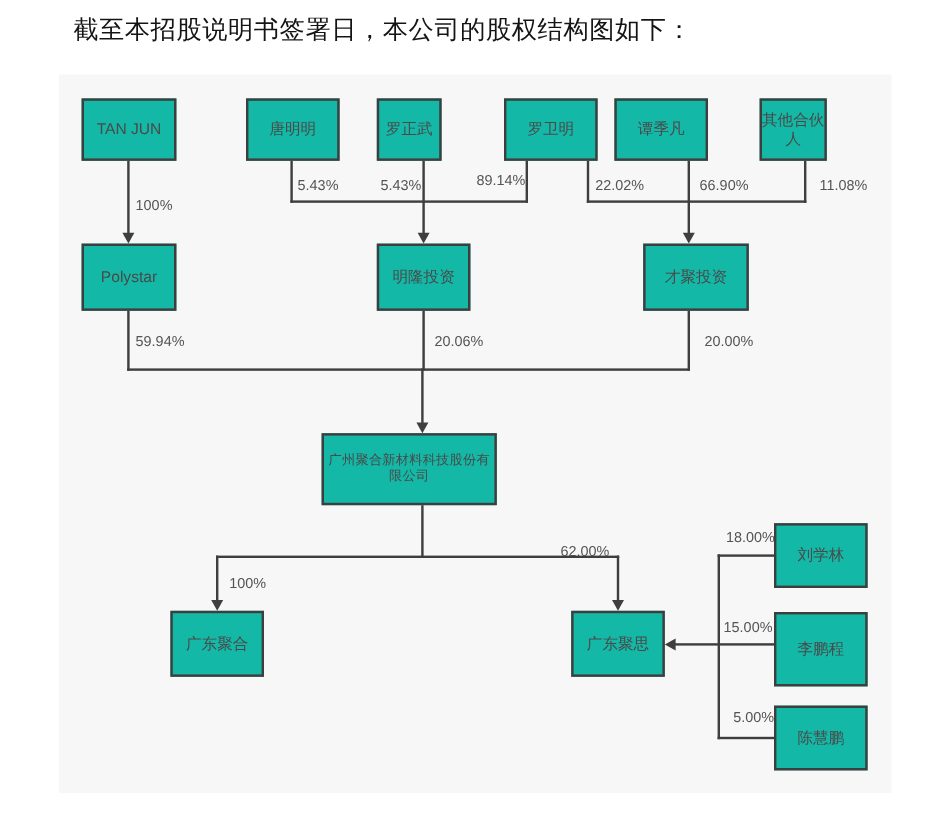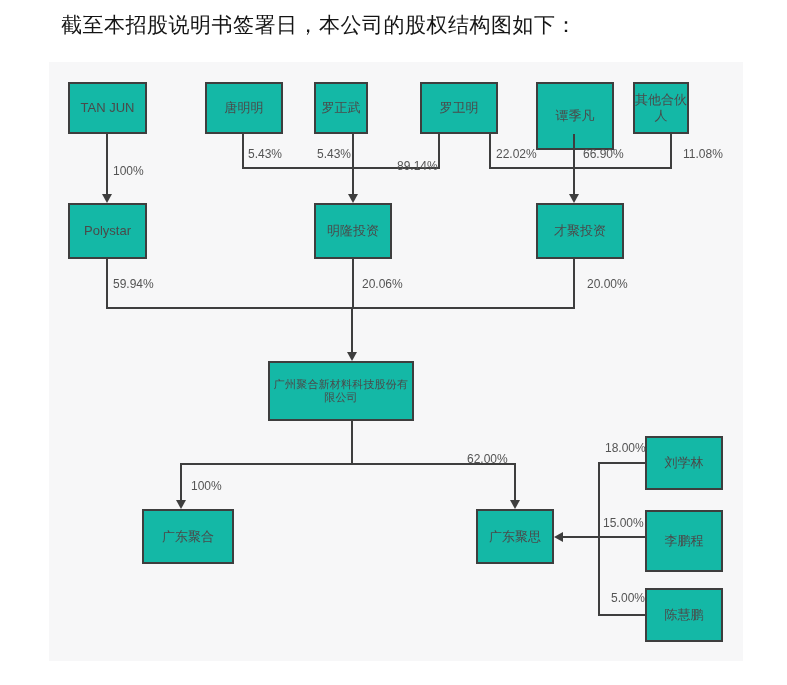--- a/index.html
+++ b/index.html
@@ -33,30 +33,30 @@
 <body>
 
 <div class="title">截至本招股说明书签署日，本公司的股权结构图如下：</div>
 
 <div class="panel"></div>
 
 <div class="node" style="left:68px;top:82px;width:79px;height:52px">TAN JUN</div>
 <div class="node" style="left:205px;top:82px;width:78px;height:52px">唐明明</div>
 <div class="node" style="left:314px;top:82px;width:54px;height:52px">罗正武</div>
 <div class="node" style="left:420px;top:82px;width:78px;height:52px">罗卫明</div>
-<div class="node" style="left:536px;top:82px;width:78px;height:68px">谭季凡</div>
+<div class="node" style="left:512px;top:82px;width:78px;height:52px">谭季凡</div>
 <div class="node" style="left:633px;top:82px;width:56px;height:52px">其他合伙人</div>
 
 <div class="node" style="left:68px;top:203px;width:79px;height:56px">Polystar</div>
 <div class="node" style="left:314px;top:203px;width:78px;height:56px">明隆投资</div>
 <div class="node" style="left:536px;top:203px;width:88px;height:56px">才聚投资</div>
 
 <div class="node big" style="left:268px;top:361px;width:146px;height:60px">广州聚合新材料科技股份有限公司</div>
 
-<div class="node" style="left:142px;top:509px;width:92px;height:55px">广东聚合</div>
+<div class="node" style="left:142px;top:509px;width:78px;height:55px">广东聚合</div>
 <div class="node" style="left:476px;top:509px;width:78px;height:55px">广东聚思</div>
 
 <div class="node" style="left:645px;top:436px;width:78px;height:54px">刘学林</div>
 <div class="node" style="left:645px;top:510px;width:78px;height:62px">李鹏程</div>
 <div class="node" style="left:645px;top:588px;width:78px;height:54px">陈慧鹏</div>
 
 <div class="vl" style="left:106px;top:134px;height:61px"></div>
 <div class="vl" style="left:242px;top:134px;height:35px"></div>
 <div class="vl" style="left:352px;top:134px;height:61px"></div>
 <div class="vl" style="left:438px;top:134px;height:35px"></div>
@@ -86,21 +86,21 @@
 <div class="arr-down" style="left:348px;top:194px"></div>
 <div class="arr-down" style="left:569px;top:194px"></div>
 <div class="arr-down" style="left:347px;top:352px"></div>
 <div class="arr-down" style="left:176px;top:500px"></div>
 <div class="arr-down" style="left:510px;top:500px"></div>
 <div class="arr-left" style="left:554px;top:532px"></div>
 
 <div class="pct" style="left:113px;top:164px">100%</div>
 <div class="pct" style="left:248px;top:147px">5.43%</div>
 <div class="pct" style="left:317px;top:147px">5.43%</div>
-<div class="pct" style="left:397px;top:159px">89.14%</div>
+<div class="pct" style="left:397px;top:143px">89.14%</div>
 <div class="pct" style="left:496px;top:147px">22.02%</div>
 <div class="pct" style="left:583px;top:147px">66.90%</div>
 <div class="pct" style="left:683px;top:147px">11.08%</div>
 <div class="pct" style="left:113px;top:277px">59.94%</div>
 <div class="pct" style="left:362px;top:277px">20.06%</div>
 <div class="pct" style="left:587px;top:277px">20.00%</div>
 <div class="pct" style="left:191px;top:479px">100%</div>
 <div class="pct" style="left:467px;top:452px">62.00%</div>
 <div class="pct" style="left:605px;top:441px">18.00%</div>
 <div class="pct" style="left:603px;top:516px">15.00%</div>

